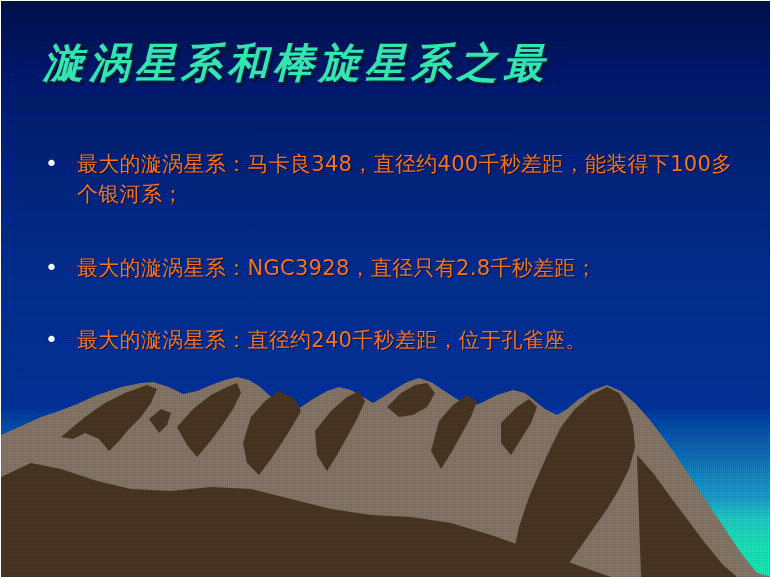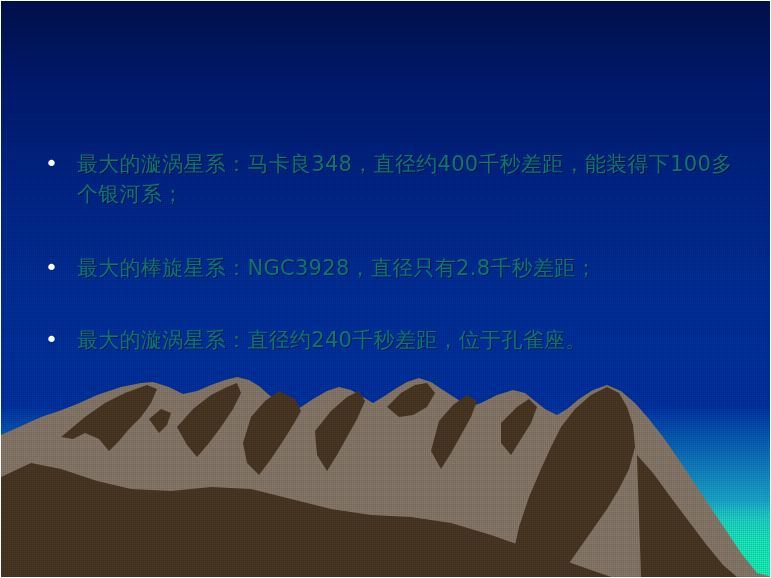--- a/index.html
+++ b/index.html
@@ -106,21 +106,21 @@
     flex: 0 0 auto;
     width: 32px;
     text-align: left;
     padding-left: 4px;
     color: #ffffff;
     font-size: 22px;
     line-height: 30px;
   }
   .bullet-text {
     flex: 1 1 auto;
-    color: #0f766e;
+    color: #f97316;
     text-shadow: 1px 1px 0 rgba(0,0,0,0.45);
   }
 </style>
 </head>
 <body>
 
 <div id="slide">
 
   <div class="bg-sky-top"></div>
   <div class="bg-sky-glow"></div>
@@ -148,31 +148,32 @@
       <path d="M438 44 L452 28 L466 18 L476 24 L470 40 L460 58 L450 76 L440 92 L430 74 Z"></path>
       <path d="M500 46 L516 30 L528 22 L536 30 L530 46 L520 62 L510 78 L500 66 Z"></path>
       <path d="M560 50 L574 32 L590 18 L606 10 L618 16 L626 30 L632 48 L634 70 L628 92 L618 112 L606 132 L592 152 L578 172 L564 192 L552 200 L520 200 L512 178 L518 150 L528 120 L540 92 L550 70 Z"></path>
       <path d="M0 100 L30 86 L60 92 L96 104 L130 112 L170 114 L210 110 L250 112 L290 122 L330 132 L370 138 L410 140 L450 146 L490 158 L530 172 L570 186 L610 200 L0 200 Z"></path>
       <path d="M636 78 L652 96 L668 118 L686 142 L704 166 L722 188 L736 200 L640 200 Z"></path>
     </g>
   </svg>
 
   <div class="dither"></div>
 
+  <div class="title">漩涡星系和棒旋星系之最</div>
 
   <div class="body">
 
     <div class="bullet-row b1">
       <span class="bullet-marker">•</span>
       <span class="bullet-text">最大的漩涡星系：马卡良348，直径约400千秒差距，能装得下100多个银河系；</span>
     </div>
 
     <div class="bullet-row b2">
       <span class="bullet-marker">•</span>
-      <span class="bullet-text">最大的棒旋星系：NGC3928，直径只有2.8千秒差距；</span>
+      <span class="bullet-text">最大的漩涡星系：NGC3928，直径只有2.8千秒差距；</span>
     </div>
 
     <div class="bullet-row b3">
       <span class="bullet-marker">•</span>
       <span class="bullet-text">最大的漩涡星系：直径约240千秒差距，位于孔雀座。</span>
     </div>
 
   </div>
 
 </div>

